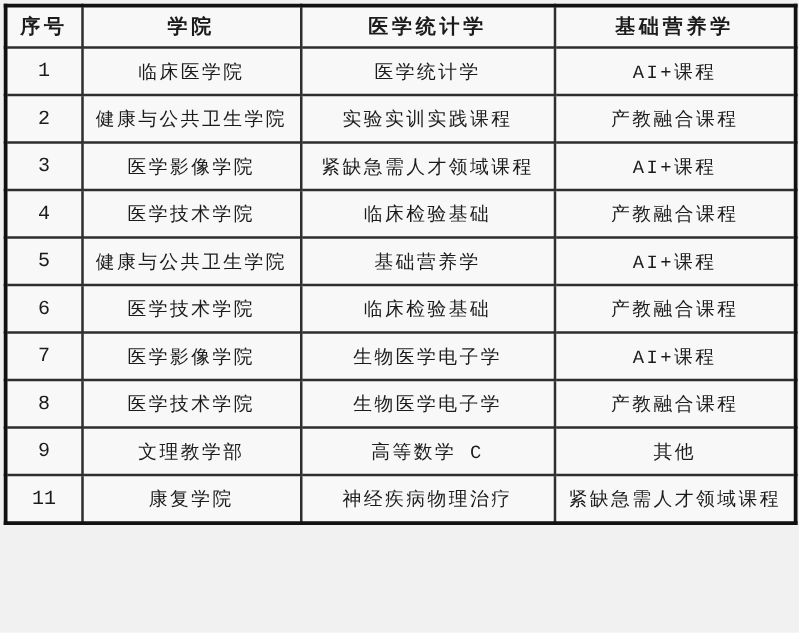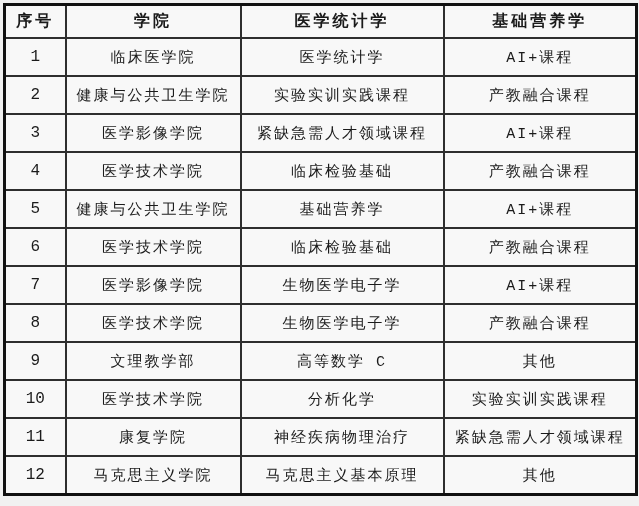--- a/index.html
+++ b/index.html
@@ -124,33 +124,21 @@
       <td>生物医学电子学</td>
       <td>产教融合课程</td>
     </tr>
         <tr>
       <td class="num-cell">9</td>
       <td>文理教学部</td>
       <td>高等数学 C</td>
       <td>其他</td>
     </tr>
         <tr>
-      <td class="num-cell">10</td>
-      <td>医学技术学院</td>
-      <td>分析化学</td>
-      <td>实验实训实践课程</td>
-    </tr>
-        <tr>
       <td class="num-cell">11</td>
       <td>康复学院</td>
       <td>神经疾病物理治疗</td>
       <td>紧缺急需人才领域课程</td>
-    </tr>
-        <tr>
-      <td class="num-cell">12</td>
-      <td>马克思主义学院</td>
-      <td>马克思主义基本原理</td>
-      <td>其他</td>
     </tr>
       </tbody>
   </table>
 
 </div>
 
 </body></html>

